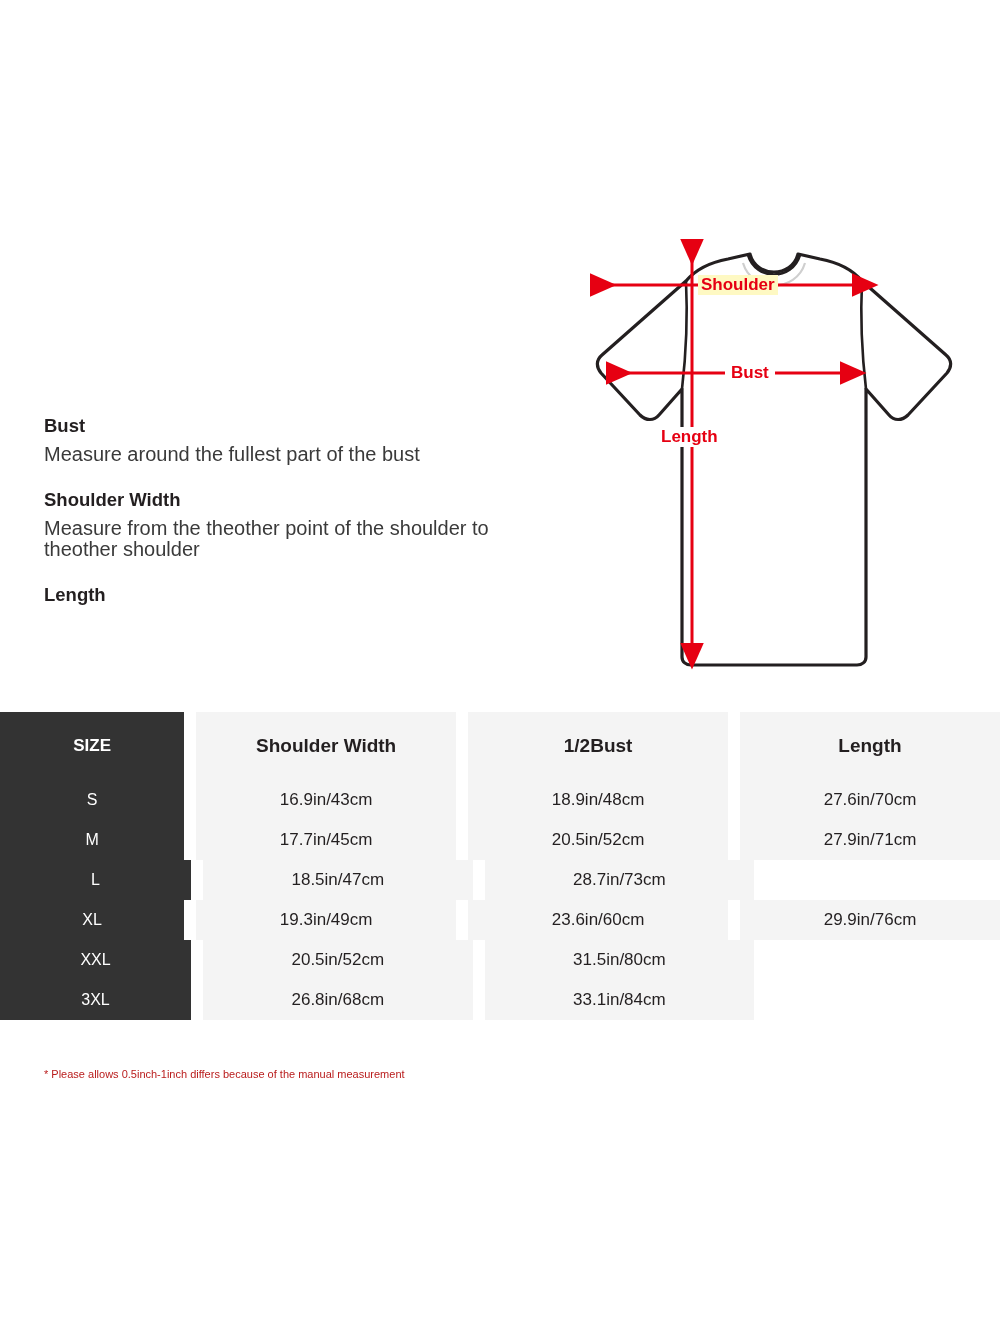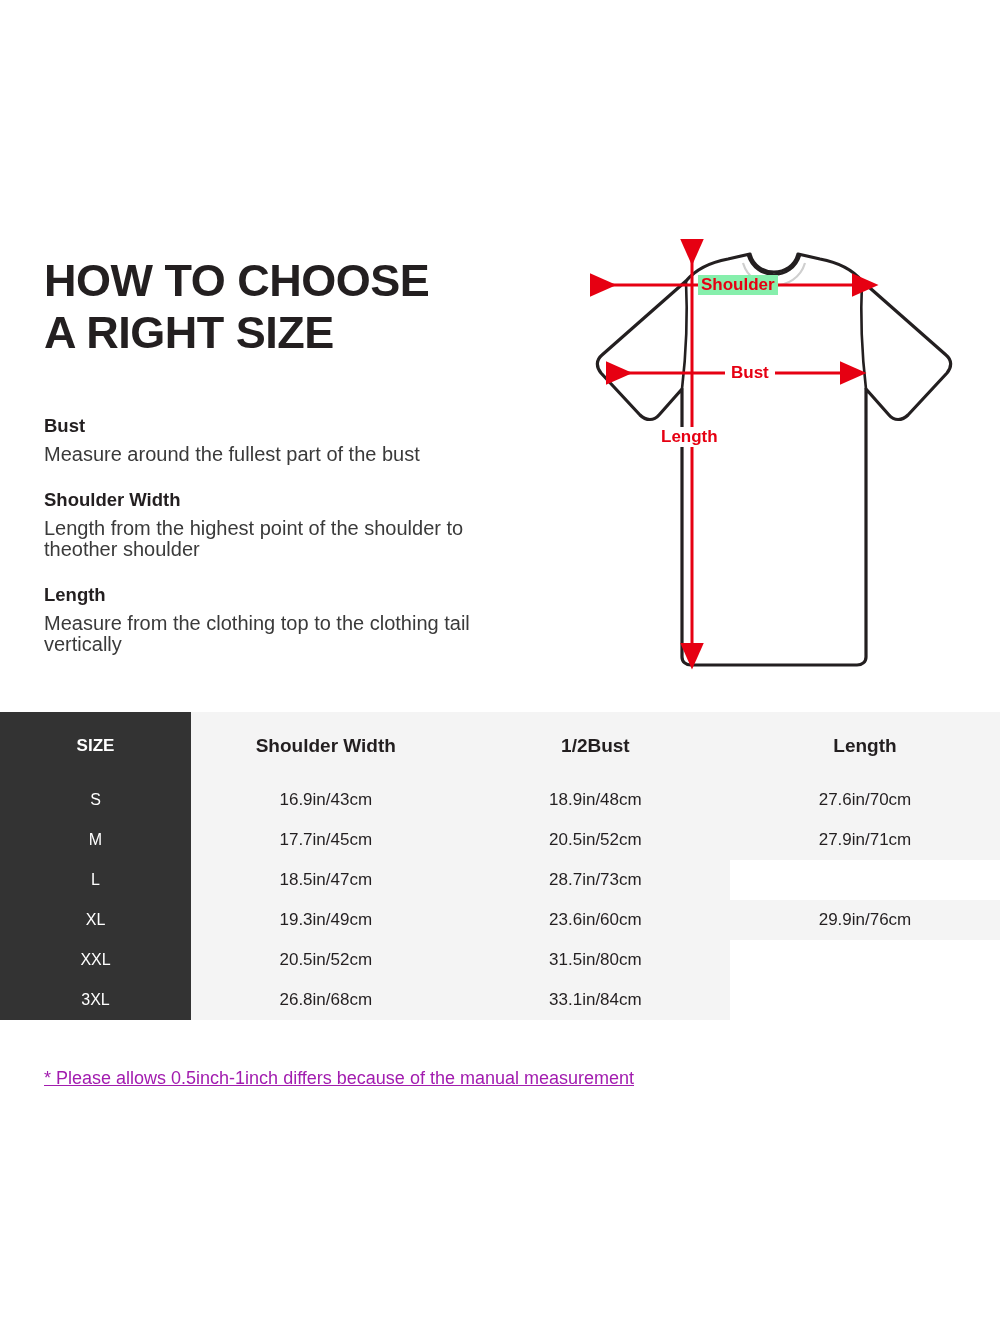--- a/index.html
+++ b/index.html
@@ -77,20 +77,21 @@
     left: 0;
     top: 712px;
     width: 1000px;
     height: 320px;
     display: flex;
     flex-direction: column;
   }
   .trow {
     display: flex;
     width: 1000px;
+    gap: 12px;
   }
   .trow .c0 {
     width: 191px;
     box-sizing: border-box;
     background: #333333;
     color: #ffffff;
     display: flex;
     align-items: center;
     justify-content: center;
   }
@@ -121,44 +122,38 @@
     font-size: 16px;
   }
   .trow.body .c1, .trow.body .c2, .trow.body .c3 {
     font-size: 17px;
   }
 
   .note {
     position: absolute;
     left: 44px;
     top: 1068px;
-    font-size: 18px;
-    color: #a21caf;
-    text-decoration: underline;
+    font-size: 11px;
+    color: #b91c1c;
   }
 </style>
 </head>
 <body>
 
 <div class="page">
 
   <div class="top">
 
-    <div class="headline">
-      <div>HOW TO CHOOSE</div>
-      <div>A RIGHT SIZE</div>
-    </div>
 
     <div class="defs">
       <div class="def-term">Bust</div>
       <div class="def-desc">Measure around the fullest part of the bust</div>
       <div class="def-term">Shoulder Width</div>
-      <div class="def-desc">Length from the highest point of the shoulder to theother shoulder</div>
+      <div class="def-desc">Measure from the theother point of the shoulder to theother shoulder</div>
       <div class="def-term">Length</div>
-      <div class="def-desc">Measure from the clothing top to the clothing tail vertically</div>
     </div>
 
     <div class="shirt-wrap">
       <svg width="490" height="450" viewBox="0 0 490 450" xmlns="http://www.w3.org/2000/svg">
         <defs>
           <marker id="ah" markerWidth="9" markerHeight="9" refX="7.5" refY="4.5" orient="auto">
             <polygon points="0,0.5 9,4.5 0,8.5" fill="#e60012"></polygon>
           </marker>
           <marker id="ah2" markerWidth="9" markerHeight="9" refX="7.5" refY="4.5" orient="auto">
             <polygon points="0,0.5 9,4.5 0,8.5" fill="#e60012"></polygon>
@@ -201,21 +196,21 @@
 
         <g>
           <line x1="128" y1="138" x2="362" y2="138" stroke="#e60012" stroke-width="3" marker-start="url(#ah2)" marker-end="url(#ah)"></line>
         </g>
 
         <g>
           <line x1="192" y1="26" x2="192" y2="430" stroke="#e60012" stroke-width="3" marker-start="url(#ah2)" marker-end="url(#ah)"></line>
         </g>
       </svg>
 
-      <div style="position:absolute;left:198px;top:40px;font-size:17px;font-weight:bold;color:#e60012;background:#86efac;padding:0 3px;">Shoulder</div>
+      <div style="position:absolute;left:198px;top:40px;font-size:17px;font-weight:bold;color:#e60012;background:#fef9c3;padding:0 3px;">Shoulder</div>
       <div style="position:absolute;left:225px;top:128px;font-size:17px;font-weight:bold;color:#e60012;background:#ffffff;padding:0 6px;">Bust</div>
       <div style="position:absolute;left:158px;top:192px;font-size:17px;font-weight:bold;color:#e60012;background:#ffffff;padding:0 3px;">Length</div>
     </div>
   </div>
 
   <div class="table">
     <div class="trow head">
       <div class="c0">SIZE</div>
       <div class="c1">Shoulder Width</div>
       <div class="c2">1/2Bust</div>

